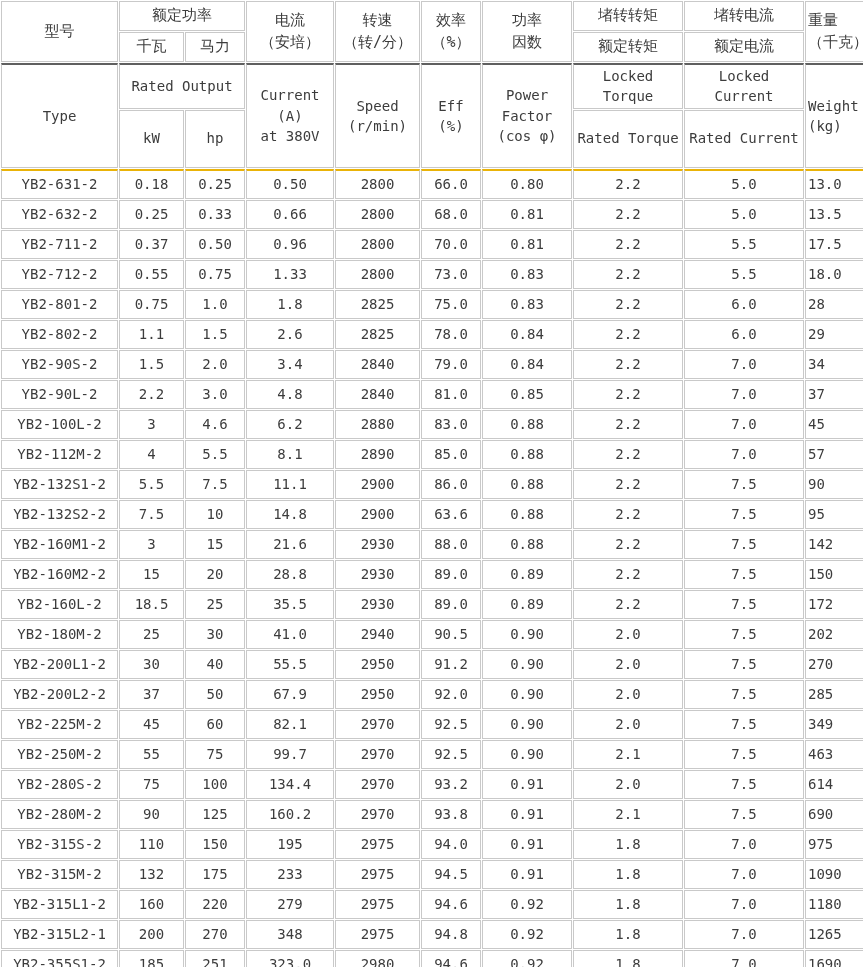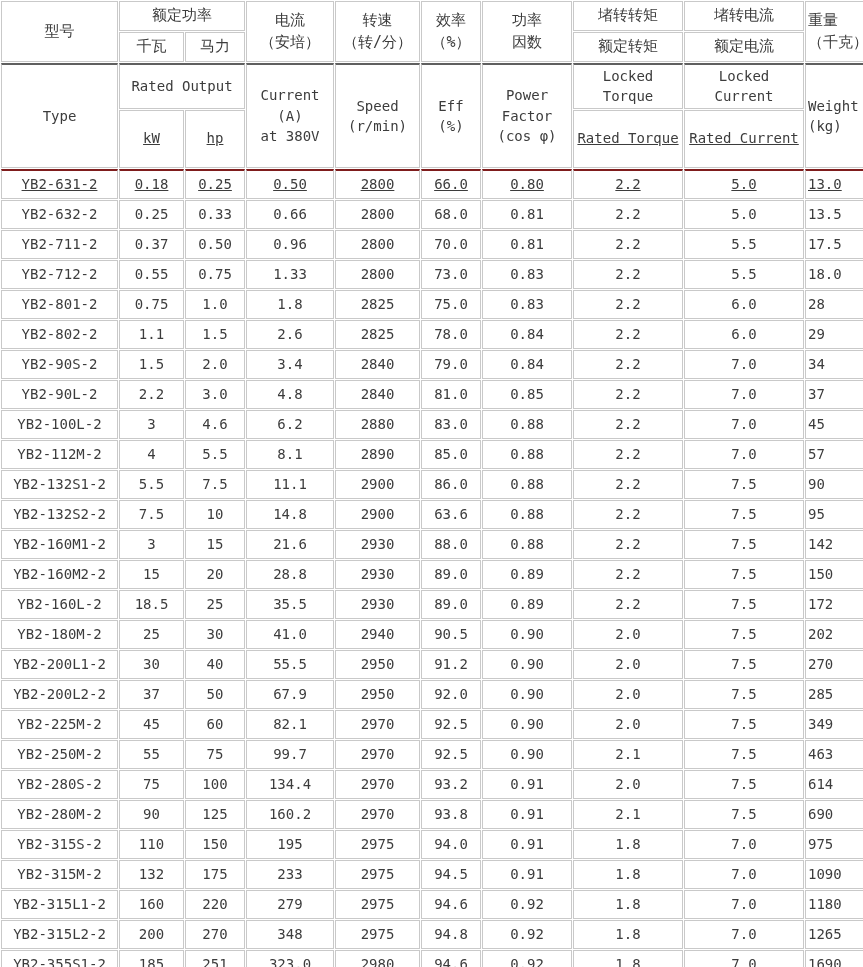--- a/index.html
+++ b/index.html
@@ -26,25 +26,25 @@
     vertical-align: middle;
     white-space: pre-line;
     padding: 1px 2px;
     overflow: hidden;
     font-size: 14px;
     line-height: 1.45;
   }
   tr.cn-row th { height: 26px; font-size: 15px; }
   tr.en-row th { font-size: 14px; }
   tr.en-top th { height: 30px; }
-  tr.en-sub th { height: 54px; text-decoration: underline; }
+  tr.en-sub th { height: 54px; }
   tbody td { height: 25px; }
   
   tr.en-top th { border-top: 2px solid #5f5f5f; }
-  tbody tr:first-child td { border-top: 2px solid #7f1d1d; text-decoration: underline; }
+  tbody tr:first-child td { border-top: 2px solid #eab308; }
   
   .col-weight { text-align: left !important; padding-left: 2px !important; }
 </style>
 </head>
 <body>
 
 <table class="spec">
   <colgroup>
     <col style="width:117px">
       <col style="width:65px">
@@ -400,21 +400,21 @@
         <td>220</td>
         <td>279</td>
         <td>2975</td>
         <td>94.6</td>
         <td>0.92</td>
         <td>1.8</td>
         <td>7.0</td>
         <td class="col-weight">1180</td>
       </tr>
       <tr>
-        <td>YB2-315L2-2</td>
+        <td>YB2-315L2-1</td>
         <td>200</td>
         <td>270</td>
         <td>348</td>
         <td>2975</td>
         <td>94.8</td>
         <td>0.92</td>
         <td>1.8</td>
         <td>7.0</td>
         <td class="col-weight">1265</td>
       </tr>

